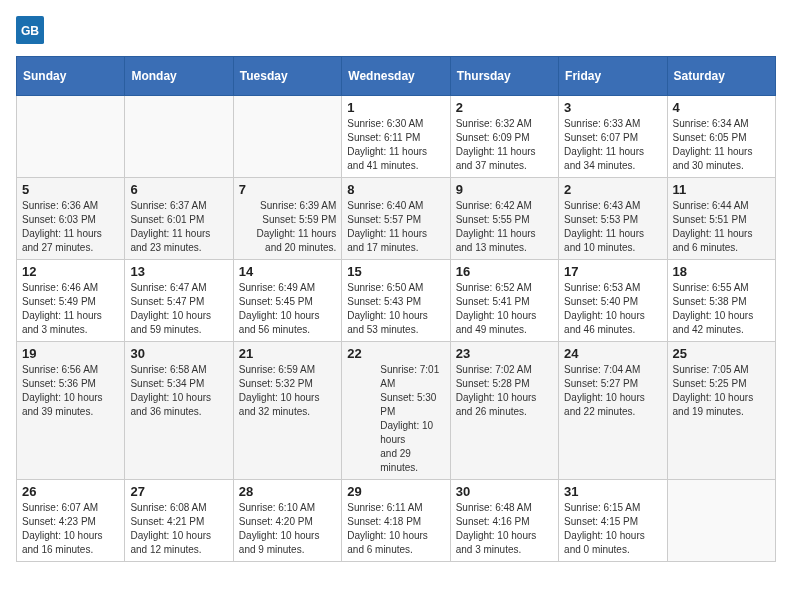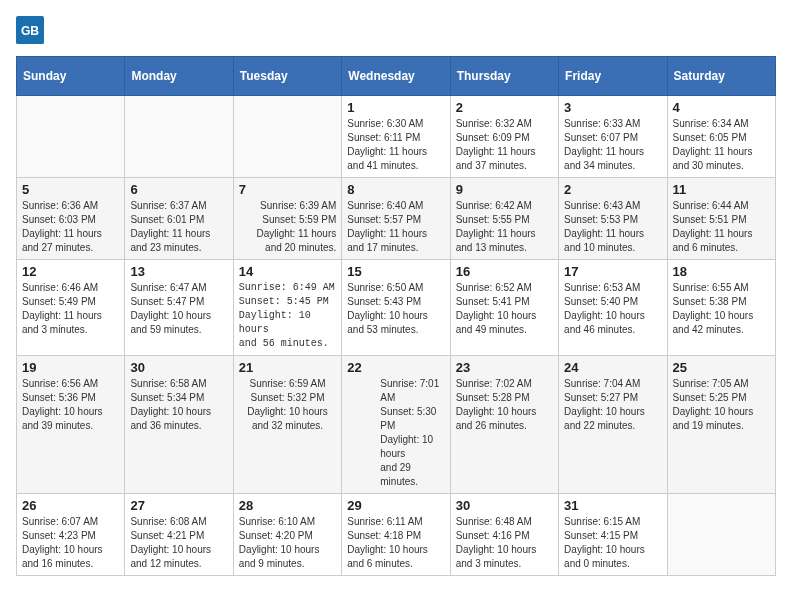--- a/index.html
+++ b/index.html
@@ -207,21 +207,21 @@
         </td>
         <td>
           <span class="day-number">13</span>
           <div class="cell-info" style="white-space: pre-line;">Sunrise: 6:47 AM
 Sunset: 5:47 PM
 Daylight: 10 hours
 and 59 minutes.</div>
         </td>
         <td>
           <span class="day-number">14</span>
-          <div class="cell-info" style="white-space: pre-line; font-family: Liberation Mono, monospace;">Sunrise: 6:49 AM
+          <div class="cell-info" style="white-space: pre-line;">Sunrise: 6:49 AM
 Sunset: 5:45 PM
 Daylight: 10 hours
 and 56 minutes.</div>
         </td>
         <td>
           <span class="day-number">15</span>
           <div class="cell-info" style="white-space: pre-line;">Sunrise: 6:50 AM
 Sunset: 5:43 PM
 Daylight: 10 hours
 and 53 minutes.</div>
@@ -258,21 +258,21 @@
         </td>
         <td>
           <span class="day-number">30</span>
           <div class="cell-info" style="white-space: pre-line;">Sunrise: 6:58 AM
 Sunset: 5:34 PM
 Daylight: 10 hours
 and 36 minutes.</div>
         </td>
         <td>
           <span class="day-number">21</span>
-          <div class="cell-info" style="white-space: pre-line; text-align: center;">Sunrise: 6:59 AM
+          <div class="cell-info" style="white-space: pre-line;">Sunrise: 6:59 AM
 Sunset: 5:32 PM
 Daylight: 10 hours
 and 32 minutes.</div>
         </td>
         <td>
           <span class="day-number">22</span>
           <div class="cell-info" style="white-space: pre-line; margin-left: 33px;">Sunrise: 7:01 AM
 Sunset: 5:30 PM
 Daylight: 10 hours
 and 29 minutes.</div>

